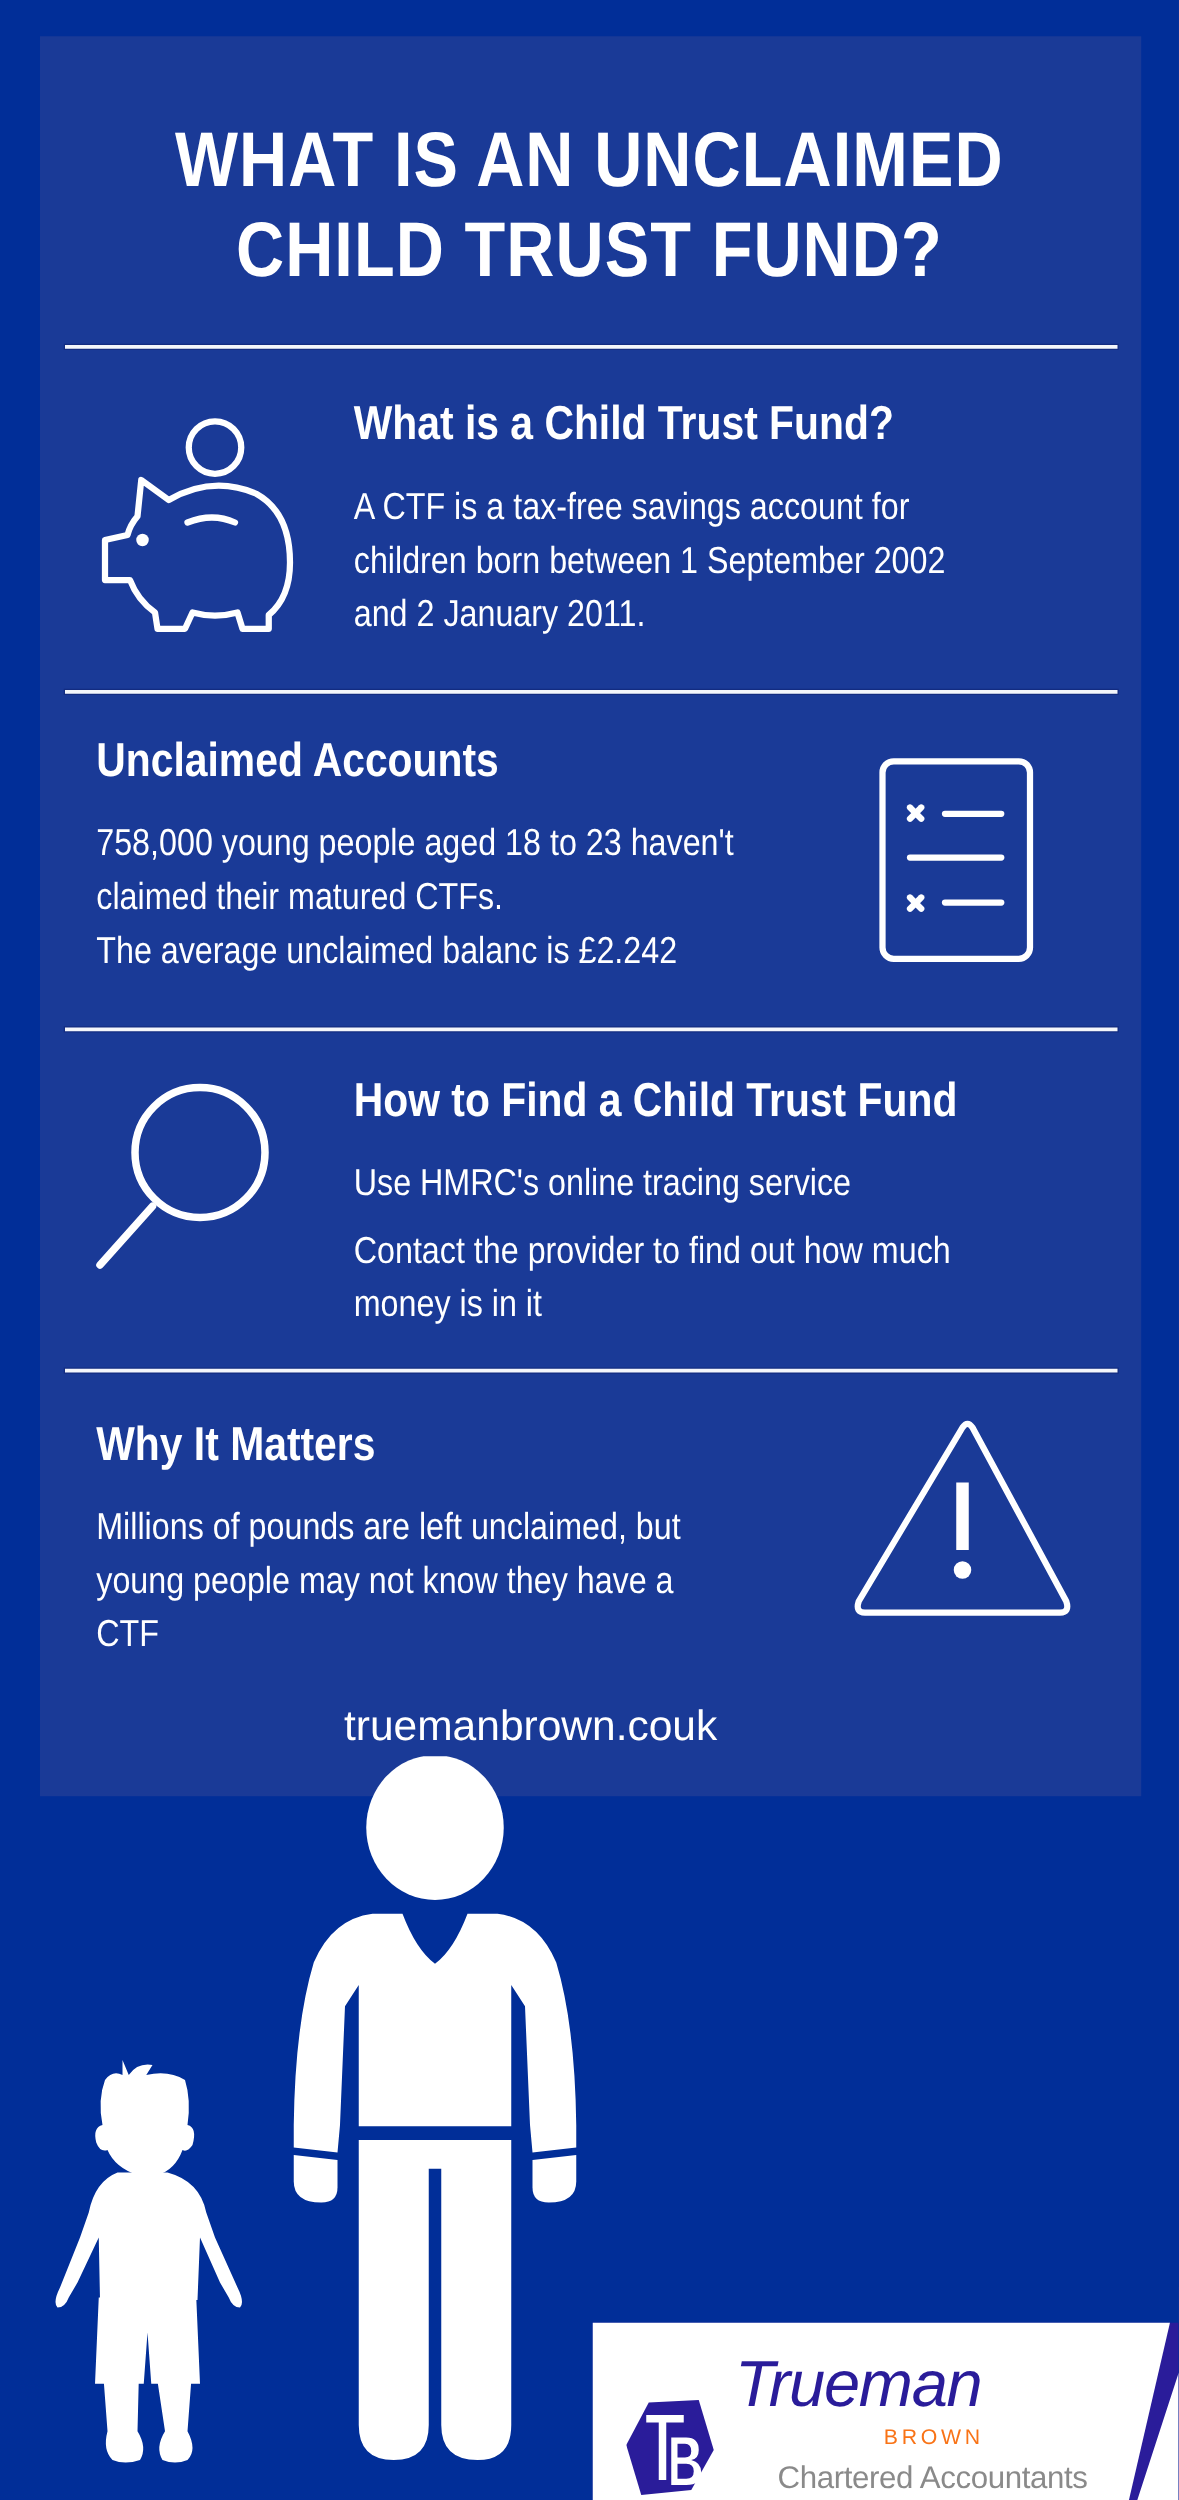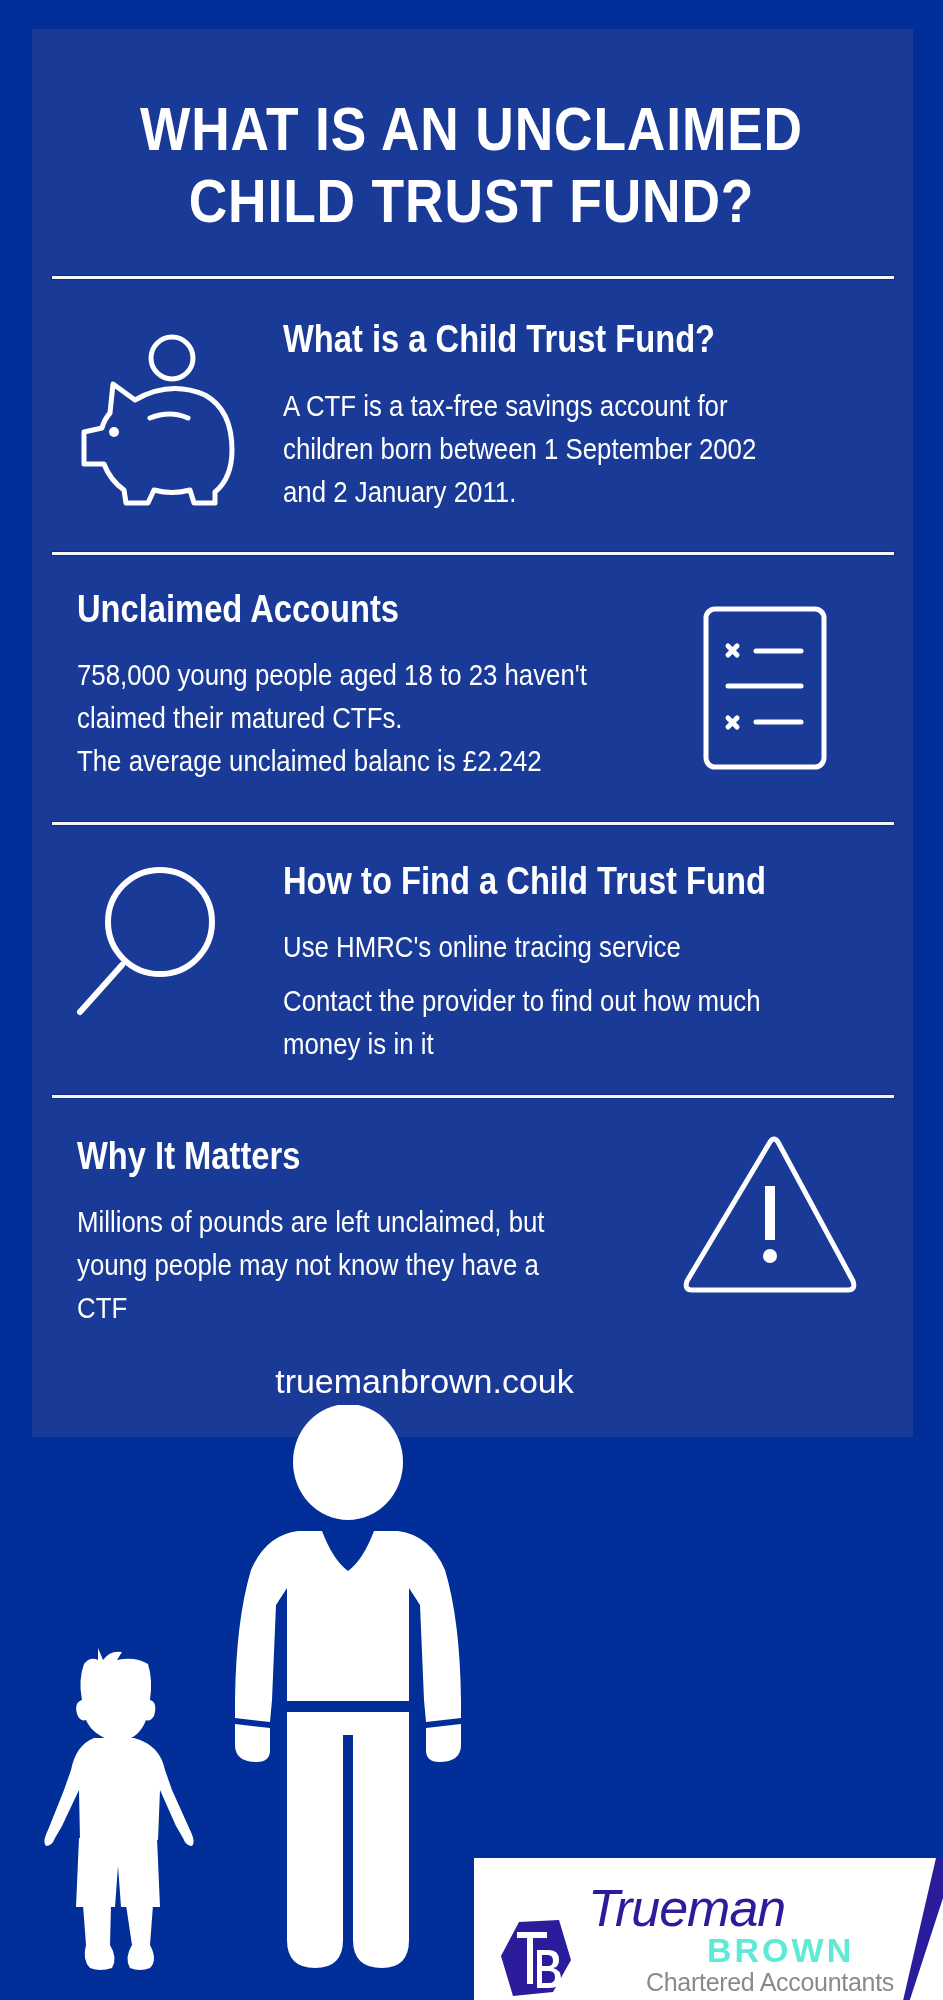--- a/index.html
+++ b/index.html
@@ -39,26 +39,26 @@
   }
   .icon { position:absolute; }
   .logo-box {
     position:absolute; left:474px; top:1858px; width:469px; height:215px;
   }
   .logo-brand {
     position:absolute; left:114px; top:22px; font-style:italic; font-size:52px;
     line-height:56px; color:#2A1C9A; letter-spacing:-1px; white-space:nowrap;
   }
   .logo-brown {
-    position:absolute; left:233px; top:78px; font-weight:bold; font-size:34px;
-    line-height:28px; color:#5eead4; letter-spacing:3px; white-space:nowrap;
+    position:absolute; left:233px; top:78px; font-weight:normal; font-size:17px;
+    line-height:28px; color:#f97316; letter-spacing:3px; white-space:nowrap;
   }
   .logo-tag {
     position:absolute; left:148px; top:110px; font-size:25px; line-height:28px;
-    color:#8a8a8a; white-space:nowrap; letter-spacing:-0.3px;margin-left:24px;
+    color:#8a8a8a; white-space:nowrap; letter-spacing:-0.3px;
   }
 </style>
 </head>
 <body>
 
 <div class="panel"></div>
 
 <div class="title-line" style="top:98px;">WHAT IS AN UNCLAIMED</div>
 <div class="title-line" style="top:170px;">CHILD TRUST FUND?</div>
 

